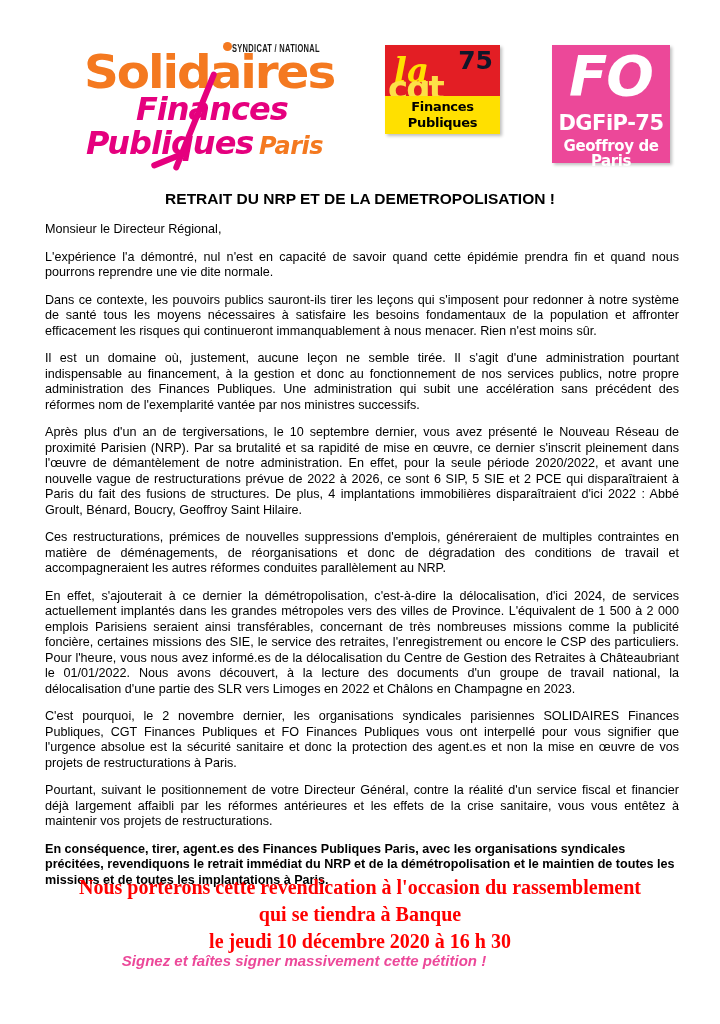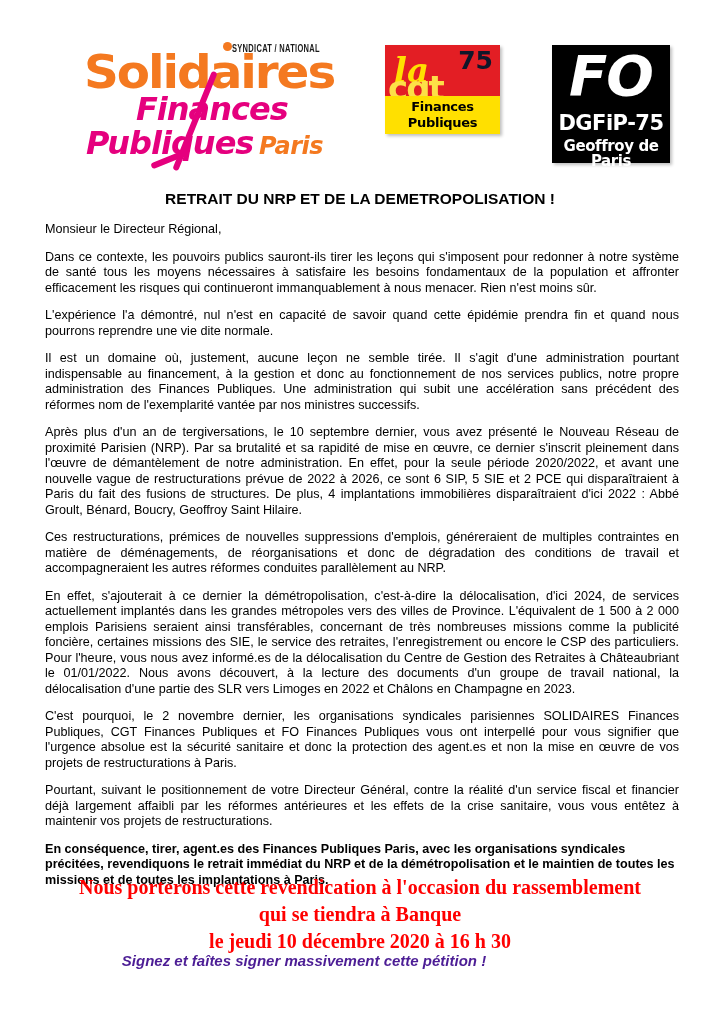--- a/index.html
+++ b/index.html
@@ -198,21 +198,21 @@
   .cgt-band-t1 { top: 4px; }
   .cgt-band-t2 { top: 20px; }
 
   
   .logo-fo {
     position: absolute;
     left: 516px;
     top: 45px;
     width: 118px;
     height: 118px;
-    background: #000000;
+    background: #ec4899;
     box-shadow: 2px 2px 3px rgba(0,0,0,0.25);
   }
   .fo-main {
     position: absolute;
     left: 0;
     top: 2px;
     width: 118px;
     text-align: center;
     font-family: "DejaVu Sans", sans-serif;
     font-style: italic;
@@ -312,21 +312,21 @@
   .cta-sign {
     position: absolute;
     left: 0;
     top: 952px;
     width: 608px;
     text-align: center;
     font-family: "Liberation Sans", sans-serif;
     font-style: italic;
     font-weight: bold;
     font-size: 15px;
-    color: #4c1d95;
+    color: #ec4899;
   }
 </style>
 </head>
 <body>
 
 <div class="page">
 
   <div class="logo-bar">
 
     <div class="logo-solidaires">
@@ -355,22 +355,22 @@
       <div class="fo-dgfip">DGFiP-75</div>
       <div class="fo-section">Geoffroy de Paris</div>
     </div>
   </div>
 
   <div class="doc-title">RETRAIT DU NRP ET DE LA DEMETROPOLISATION !</div>
 
   <div class="body-block">
     <div class="salutation">Monsieur le Directeur Régional,</div>
 
+    <p class="para">L'expérience l'a démontré, nul n'est en capacité de savoir quand cette épidémie prendra fin et quand nous pourrons reprendre une vie dite normale.</p>
     <p class="para">Dans ce contexte, les pouvoirs publics sauront-ils tirer les leçons qui s'imposent pour redonner à notre système de santé tous les moyens nécessaires à satisfaire les besoins fondamentaux de la population et affronter efficacement les risques qui continueront immanquablement à nous menacer. Rien n'est moins sûr.</p>
-    <p class="para">L'expérience l'a démontré, nul n'est en capacité de savoir quand cette épidémie prendra fin et quand nous pourrons reprendre une vie dite normale.</p>
     <p class="para">Il est un domaine où, justement, aucune leçon ne semble tirée. Il s'agit d'une administration pourtant indispensable au financement, à la gestion et donc au fonctionnement de nos services publics, notre propre administration des Finances Publiques. Une administration qui subit une accélération sans précédent des réformes nom de l'exemplarité vantée par nos ministres successifs.</p>
     <p class="para">Après plus d'un an de tergiversations, le 10 septembre dernier, vous avez présenté le Nouveau Réseau de proximité Parisien (NRP). Par sa brutalité et sa rapidité de mise en œuvre, ce dernier s'inscrit pleinement dans l'œuvre de démantèlement de notre administration. En effet, pour la seule période 2020/2022, et avant une nouvelle vague de restructurations prévue de 2022 à 2026, ce sont 6 SIP, 5 SIE et 2 PCE qui disparaîtraient à Paris du fait des fusions de structures. De plus, 4 implantations immobilières disparaîtraient d'ici 2022 : Abbé Groult, Bénard, Boucry, Geoffroy Saint Hilaire.</p>
     <p class="para">Ces restructurations, prémices de nouvelles suppressions d'emplois, généreraient de multiples contraintes en matière de déménagements, de réorganisations et donc de dégradation des conditions de travail et accompagneraient les autres réformes conduites parallèlement au NRP.</p>
     <p class="para">En effet, s'ajouterait à ce dernier la démétropolisation, c'est-à-dire la délocalisation, d'ici 2024, de services actuellement implantés dans les grandes métropoles vers des villes de Province. L'équivalent de 1 500 à 2 000 emplois Parisiens seraient ainsi transférables, concernant de très nombreuses missions comme la publicité foncière, certaines missions des SIE, le service des retraites, l'enregistrement ou encore le CSP des particuliers. Pour l'heure, vous nous avez informé.es de la délocalisation du Centre de Gestion des Retraites à Châteaubriant le 01/01/2022. Nous avons découvert, à la lecture des documents d'un groupe de travail national, la délocalisation d'une partie des SLR vers Limoges en 2022 et Châlons en Champagne en 2023.</p>
     <p class="para">C'est pourquoi, le 2 novembre dernier, les organisations syndicales parisiennes SOLIDAIRES Finances Publiques, CGT Finances Publiques et FO Finances Publiques vous ont interpellé pour vous signifier que l'urgence absolue est la sécurité sanitaire et donc la protection des agent.es et non la mise en œuvre de vos projets de restructurations à Paris.</p>
     <p class="para">Pourtant, suivant le positionnement de votre Directeur Général, contre la réalité d'un service fiscal et financier déjà largement affaibli par les réformes antérieures et les effets de la crise sanitaire, vous vous entêtez à maintenir vos projets de restructurations.</p>
     <p class="para bold">En conséquence, tirer, agent.es des Finances Publiques Paris, avec les organisations syndicales précitées, revendiquons le retrait immédiat du NRP et de la démétropolisation et le maintien de toutes les missions et de toutes les implantations à Paris.</p>
   </div>
 
   <div class="cta">

